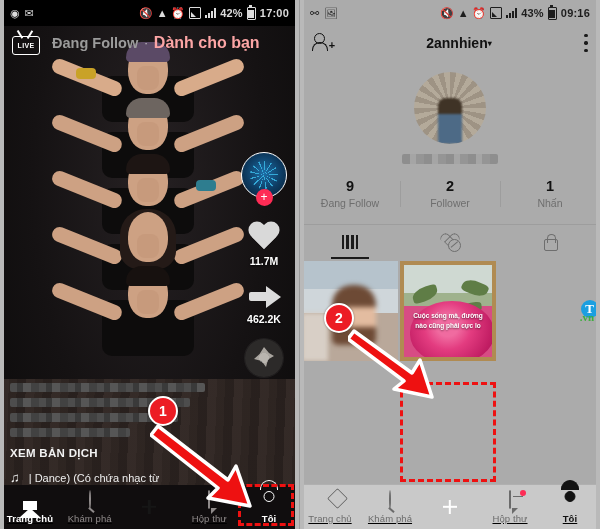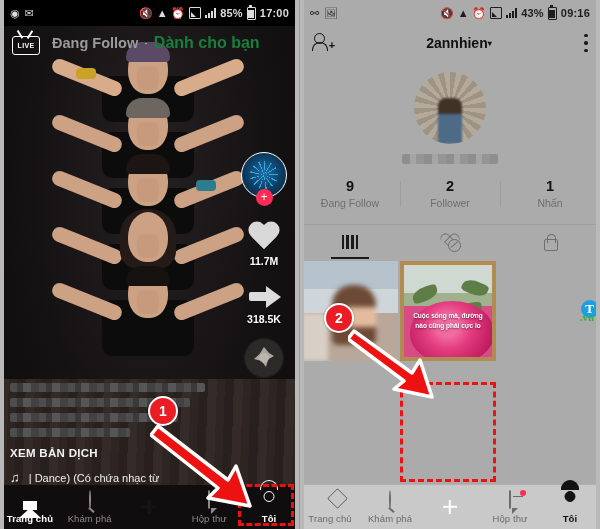--- a/index.html
+++ b/index.html
@@ -45,21 +45,21 @@
   .feed-head{position:absolute;top:0;left:0;right:0;height:34px;display:flex;align-items:center;
     gap:14px;padding-left:12px;z-index:20;}
   .live-ico{width:26px;height:24px;position:relative;color:#fff;flex:0 0 auto;}
   .live-box{position:absolute;left:0;bottom:0;width:26px;height:17px;border:1.7px solid #fff;border-radius:3px;
     font-size:7px;font-weight:700;letter-spacing:.3px;display:flex;align-items:center;justify-content:center;color:#fff;}
   .live-ant{position:absolute;top:0px;left:6px;width:14px;height:8px;}
   .live-ant i{position:absolute;width:1.6px;height:9px;background:#fff;top:-1px;}
   .live-ant i:first-child{left:1px;transform:rotate(-32deg);}
   .live-ant i:last-child{right:1px;transform:rotate(32deg);}
   .tab-inactive{color:#9b9b9b;font-size:14.5px;font-weight:600;}
-  .tab-active{color:#15803d;font-size:16px;font-weight:700;}
+  .tab-active{color:#fca5a5;font-size:16px;font-weight:700;}
   .tab-dot{color:#cfcfcf;font-size:11px;margin:0 -8px;}
 
   
   .people{position:absolute;left:58px;top:18px;width:180px;height:290px;}
   .pr{position:absolute;width:100%;height:66px;}
   .head{position:absolute;left:50%;transform:translateX(-50%);width:40px;height:50px;border-radius:50% 50% 45% 45%;
      background:#cda183;}
   .hair{position:absolute;left:50%;transform:translateX(-50%);width:44px;height:20px;border-radius:22px 22px 6px 6px;background:#2a1d18;top:-2px;}
   .torso{position:absolute;left:50%;transform:translateX(-50%);top:32px;width:92px;height:46px;background:#0d0c0c;border-radius:10px;}
   .arm{position:absolute;top:26px;width:74px;height:15px;background:#cda183;border-radius:8px;}
@@ -103,21 +103,21 @@
   .blurline{height:9px;border-radius:2px;margin-bottom:6px;
     background:repeating-linear-gradient(90deg,#4d4d4d 0 7px,#3a3a3a 7px 13px,#565656 13px 21px,#424242 21px 29px);}
   .xemban{color:#f2f2f2;font-size:11.5px;font-weight:600;letter-spacing:.3px;margin-top:10px;}
   .musicrow{display:flex;align-items:center;gap:9px;margin-top:11px;color:#efefef;font-size:11px;}
   .note{font-size:13px;}
 
   
   .navbar{position:absolute;left:0;right:0;bottom:0;height:44px;display:flex;align-items:center;z-index:35;}
   .nav-dark{background:#100d0e;}
   .nav-light{background:#c9c9c9;border-top:1px solid #b0b0b0;}
-  .nav-item{flex:1;text-align:center;position:relative;}
+  .nav-item{flex:1;text-align:center;position:relative;text-decoration:underline;}
   .nav-label{font-size:9.5px;margin-top:2px;display:block;letter-spacing:.1px;}
   .nav-dark .nav-label{color:#8f8a8a;}
   .nav-dark .nav-item.on .nav-label{color:#fff;font-weight:700;}
   .nav-light .nav-label{color:#6b6b6b;}
   .nav-light .nav-item.on .nav-label{color:#121212;font-weight:700;}
   .ic{width:22px;height:20px;margin:0 auto;position:relative;display:block;}
   .ic-home{width:0;height:0;border-left:11px solid transparent;border-right:11px solid transparent;
     border-bottom:10px solid currentColor;margin:0 auto;position:relative;}
   .ic-home::after{content:"";position:absolute;left:-7px;top:10px;width:14px;height:9px;background:currentColor;}
   .ic-home-o{width:18px;height:17px;margin:0 auto;position:relative;}
@@ -230,21 +230,21 @@
         <span class="sb-ico">🔇</span>
         <span class="sb-ico">▲</span>
         <span class="sb-ico">⏰</span>
         <span class="sqico"></span>
         <span class="bars">
             <span></span>
             <span></span>
             <span></span>
             <span></span>
           </span>
-        <span class="sb-txt">85%</span>
+        <span class="sb-txt">42%</span>
         <span class="battery">
             <i></i>
           </span>
         <span class="sb-txt">17:00</span>
       </div>
     </div>
 
     <div class="feed">
       <div class="feed-bg"></div>
       <div class="wood"></div>
@@ -312,21 +312,21 @@
         <div>
           <div class="avatar-ring"></div>
           <div class="plus-badge">+</div>
         </div>
         <div class="rail-item">
           <div class="heart"></div>
           <div class="rail-count">11.7M</div>
         </div>
         <div class="rail-item">
           <div class="share"></div>
-          <div class="rail-count">318.5K</div>
+          <div class="rail-count">462.2K</div>
         </div>
         <div class="disc">
             <i></i>
           </div>
       </div>
 
       <div class="caption">
         <div class="blurline" style="width:195px"></div>
         <div class="blurline" style="width:180px"></div>
         <div class="blurline" style="width:168px"></div>

